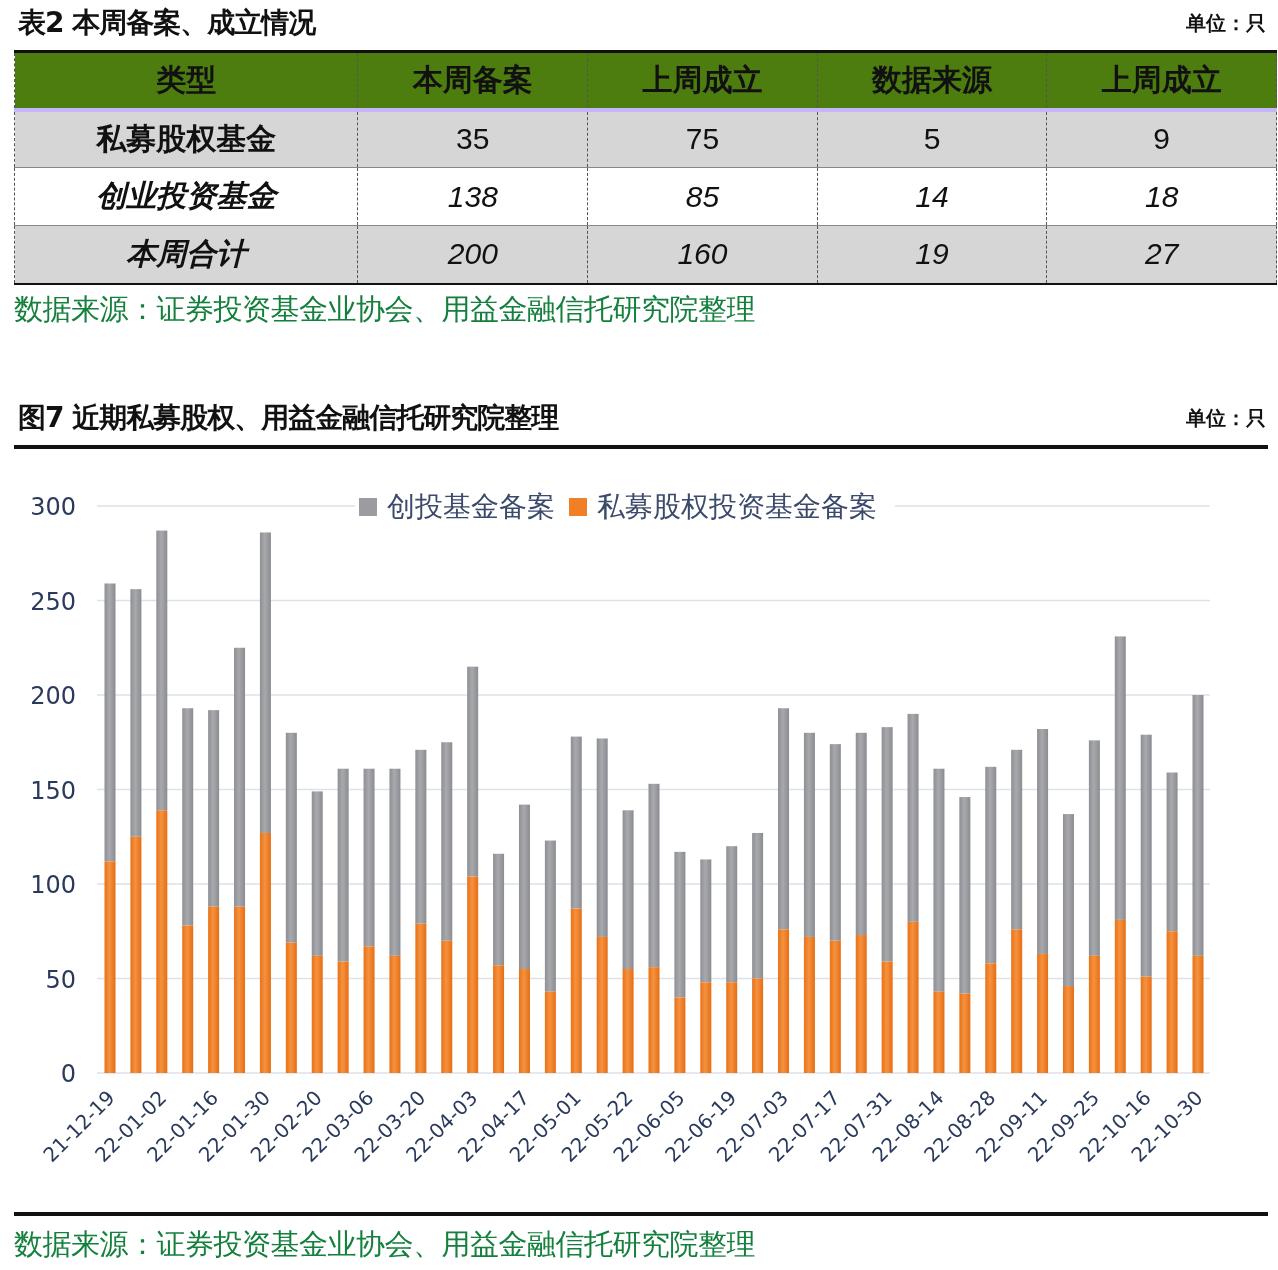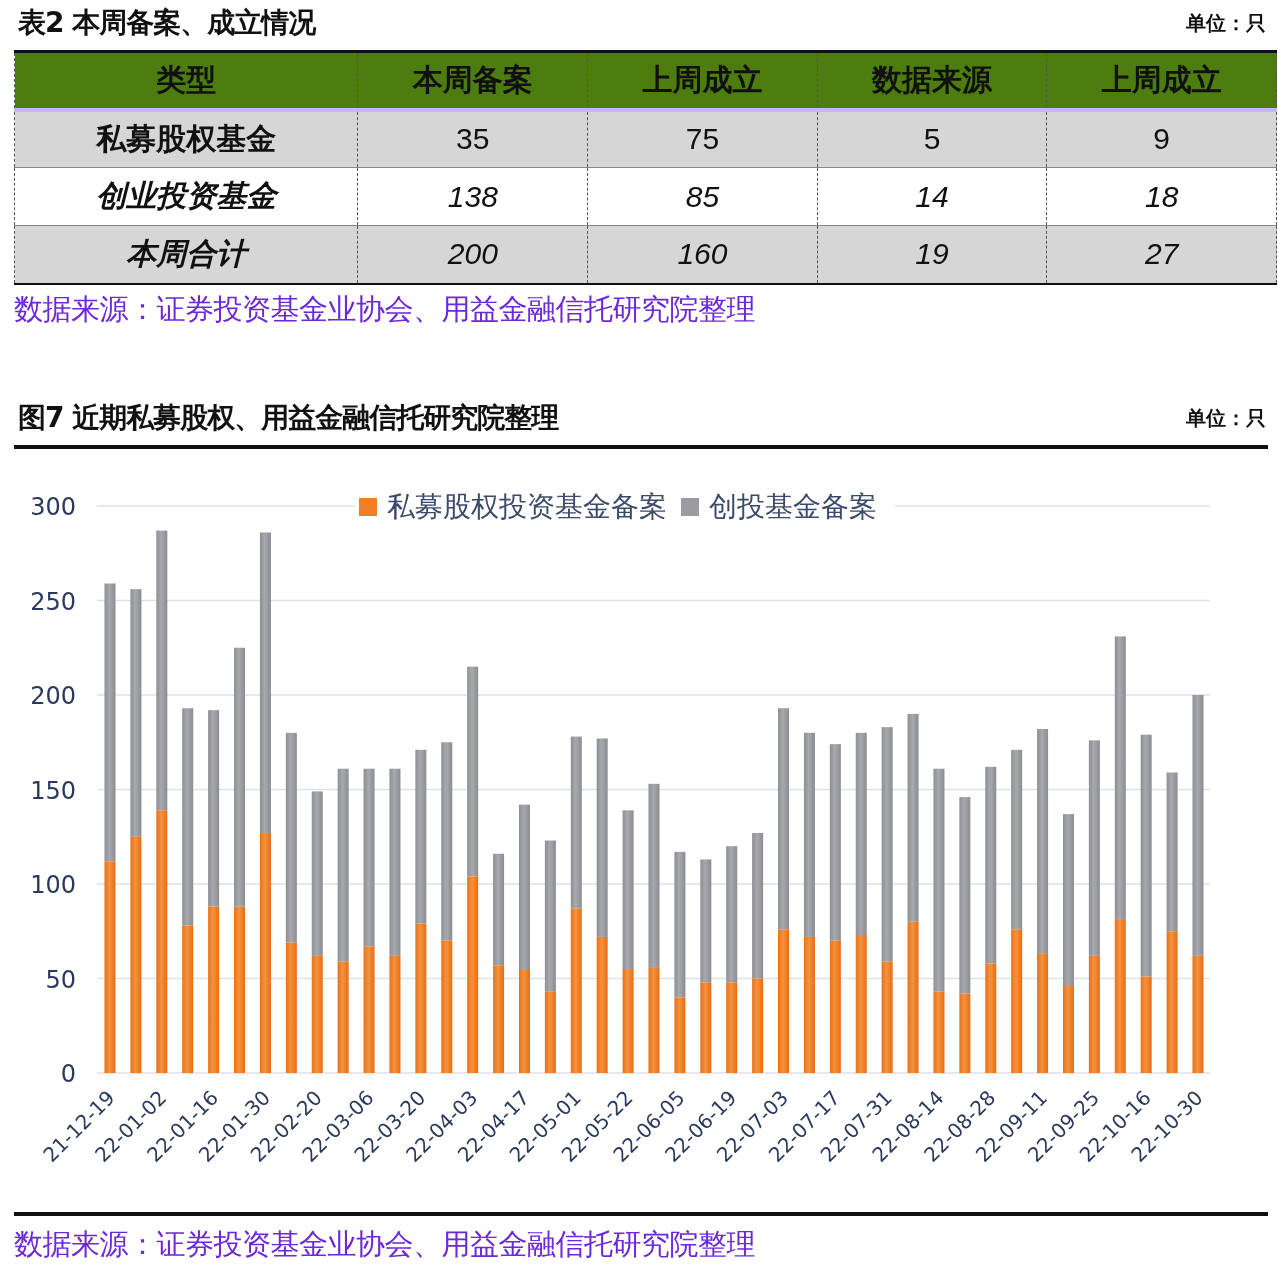--- a/index.html
+++ b/index.html
@@ -14,21 +14,21 @@
 
   table.data { position: absolute; left: 14px; top: 50px; width: 1263px; border-collapse: collapse; border-top: 3px solid #111; border-bottom: 2px solid #111; }
   table.data td, table.data th { height: 58px; text-align: center; font-size: 30px; border-left: 1px dashed #555; border-right: 1px dashed #555; }
   table.data th { font-weight: bold; background: #4d7c0f; border-bottom: 4px solid #c4b5fd; }
   table.data td.lbl { font-weight: bold; }
   table.data td { font-family: "Liberation Sans", sans-serif; }
   table.data td.lbl { font-family: "DejaVu Sans", sans-serif; margin-top: 16px; }
   table.data tr.shade td { background: #d6d6d6; }
   table.data tr + tr td { border-top: 1px solid #888; font-style: italic; }
 
-  .source { position: absolute; left: 14px; font-size: 29px; color: #6d28d9; letter-spacing: -0.5px; }
+  .source { position: absolute; left: 14px; font-size: 29px; color: #15803d; letter-spacing: -0.5px; }
   #src1 { top: 290px; }
   #src2 { top: 1225px; }
 
   #t2 { top: 398px; height: 40px; }
   .rule-thick { position: absolute; left: 14px; width: 1254px; height: 4px; background: #111; }
   #rule1 { top: 445px; }
   #rule2 { top: 1212px; }
 
   .chart { position: absolute; left: 0; top: 460px; width: 1278px; height: 745px; }
   .chart svg { display: block; }
@@ -221,24 +221,24 @@
       <text x="893.1428571428571" y="639" text-anchor="end" class="xtick" transform="rotate(-45 893.1428571428571 639)">22-07-31</text>
       <text x="944.952380952381" y="639" text-anchor="end" class="xtick" transform="rotate(-45 944.952380952381 639)">22-08-14</text>
       <text x="996.7619047619048" y="639" text-anchor="end" class="xtick" transform="rotate(-45 996.7619047619048 639)">22-08-28</text>
       <text x="1048.5714285714284" y="639" text-anchor="end" class="xtick" transform="rotate(-45 1048.5714285714284 639)">22-09-11</text>
       <text x="1100.3809523809523" y="639" text-anchor="end" class="xtick" transform="rotate(-45 1100.3809523809523 639)">22-09-25</text>
       <text x="1152.1904761904761" y="639" text-anchor="end" class="xtick" transform="rotate(-45 1152.1904761904761 639)">22-10-16</text>
       <text x="1204" y="639" text-anchor="end" class="xtick" transform="rotate(-45 1204 639)">22-10-30</text>
     </svg>
   <div class="legend">
     <span class="item">
+      <span class="sw" id="sw1" style="background: rgb(154, 156, 161);"></span>
+      <span>创投基金备案</span>
+    </span>
+    <span class="item">
       <span class="sw" id="sw0" style="background: rgb(240, 127, 38);"></span>
       <span>私募股权投资基金备案</span>
     </span>
-    <span class="item">
-      <span class="sw" id="sw1" style="background: rgb(154, 156, 161);"></span>
-      <span>创投基金备案</span>
-    </span>
   </div>
 </div>
 
 <div id="rule2" class="rule-thick"></div>
 <div id="src2" class="source">数据来源：证券投资基金业协会、用益金融信托研究院整理</div>
 
 </body></html>

